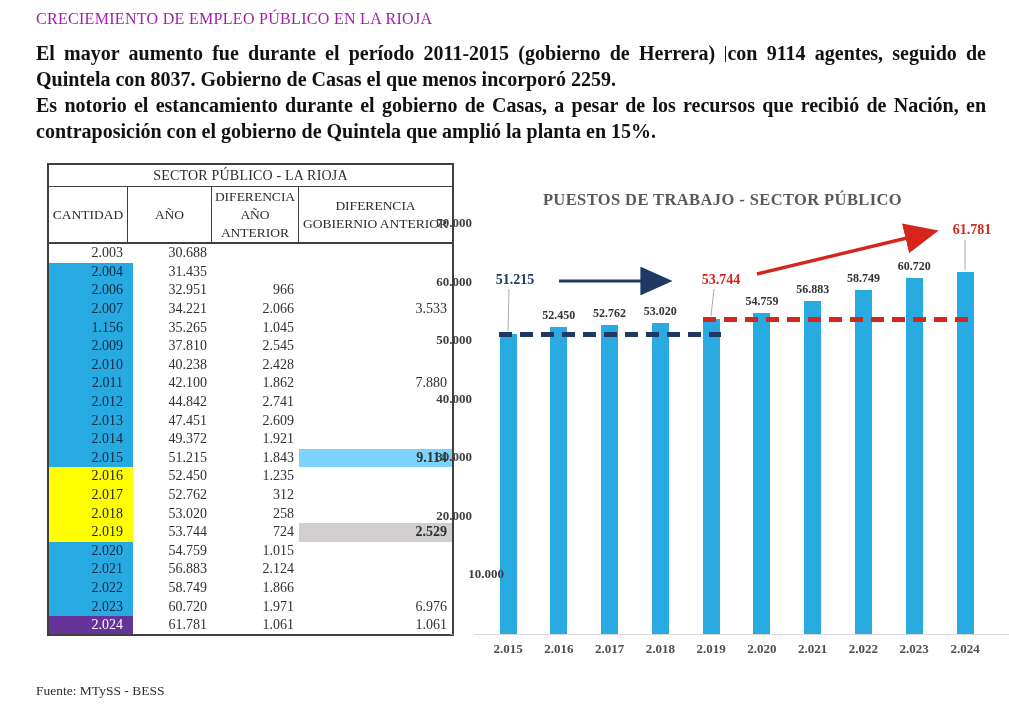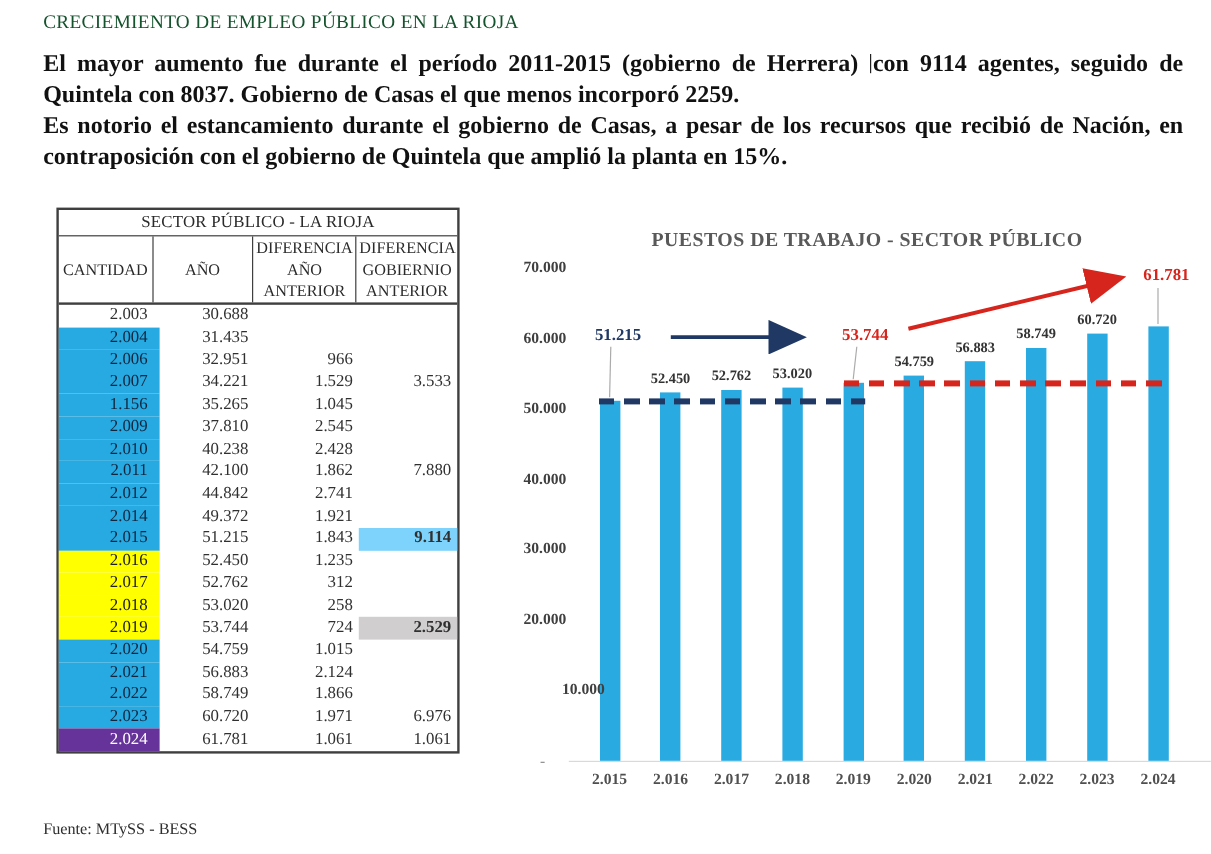--- a/index.html
+++ b/index.html
@@ -1,28 +1,28 @@
 <!DOCTYPE html>
 <html><head>
 <meta charset="utf-8">
 <style>
   *{margin:0;padding:0;box-sizing:border-box}
   html,body{background:#ffffff}
   body{width:1009px;height:712px;position:relative;overflow:hidden;
        font-family:"Liberation Serif","DejaVu Serif",serif;color:#1c1c1c}
 
   
-  .doc-title{position:absolute;left:36px;top:10px;font-size:16px;letter-spacing:.3px;color:#14532d}
+  .doc-title{position:absolute;left:36px;top:10px;font-size:16px;letter-spacing:.3px;color:#a21caf}
   .intro{position:absolute;left:36px;top:40px;width:950px;font-weight:bold;
          font-size:20px;line-height:26px;color:#111;text-align:justify}
   .caret{display:inline-block;width:1px;height:16px;background:#222;vertical-align:-2px;margin:0 1px}
   .fuente{position:absolute;left:36px;top:683px;font-size:13.5px;color:#2e2e2e}
 
   
-  .tablewrap{position:absolute;left:47px;top:173px;width:336px;border:2px solid #3f3f3f;background:#fff}
+  .tablewrap{position:absolute;left:47px;top:163px;width:407px;border:2px solid #3f3f3f;background:#fff}
   .tcaption{height:22px;border-bottom:1px solid #3f3f3f;display:flex;align-items:center;
             justify-content:center;font-size:14px;color:#2b2b2b;letter-spacing:.2px}
   .thead{display:flex;height:57px;border-bottom:2px solid #3f3f3f}
   .th{display:flex;align-items:center;justify-content:center;text-align:center;
       font-size:13.5px;line-height:18px;color:#2b2b2b;border-right:1px solid #3f3f3f;padding:0 2px}
   .th:last-child{border-right:none}
   .col1{width:84px}.col2{width:79px}.col3{width:87px}.col4{flex:1}
   .trow{display:flex;height:18.6px;font-size:14px;color:#303030}
   .td{display:flex;align-items:center;justify-content:flex-end;overflow:hidden}
   .cell-year{padding-right:10px}
@@ -86,21 +86,21 @@
       </div>
       <div class="trow">
         <div class="td cell-year col1 bg-b">2.006</div>
         <div class="td cell-num col2">32.951</div>
         <div class="td cell-num col3">966</div>
         <div class="td cell-num col4"></div>
       </div>
       <div class="trow">
         <div class="td cell-year col1 bg-b">2.007</div>
         <div class="td cell-num col2">34.221</div>
-        <div class="td cell-num col3">1.529</div>
+        <div class="td cell-num col3">2.066</div>
         <div class="td cell-num col4">3.533</div>
       </div>
       <div class="trow">
         <div class="td cell-year col1 bg-b">1.156</div>
         <div class="td cell-num col2">35.265</div>
         <div class="td cell-num col3">1.045</div>
         <div class="td cell-num col4"></div>
       </div>
       <div class="trow">
         <div class="td cell-year col1 bg-b">2.009</div>
@@ -117,20 +117,26 @@
       <div class="trow">
         <div class="td cell-year col1 bg-b">2.011</div>
         <div class="td cell-num col2">42.100</div>
         <div class="td cell-num col3">1.862</div>
         <div class="td cell-num col4">7.880</div>
       </div>
       <div class="trow">
         <div class="td cell-year col1 bg-b">2.012</div>
         <div class="td cell-num col2">44.842</div>
         <div class="td cell-num col3">2.741</div>
+        <div class="td cell-num col4"></div>
+      </div>
+      <div class="trow">
+        <div class="td cell-year col1 bg-b">2.013</div>
+        <div class="td cell-num col2">47.451</div>
+        <div class="td cell-num col3">2.609</div>
         <div class="td cell-num col4"></div>
       </div>
       <div class="trow">
         <div class="td cell-year col1 bg-b">2.014</div>
         <div class="td cell-num col2">49.372</div>
         <div class="td cell-num col3">1.921</div>
         <div class="td cell-num col4"></div>
       </div>
       <div class="trow">
         <div class="td cell-year col1 bg-b">2.015</div>

